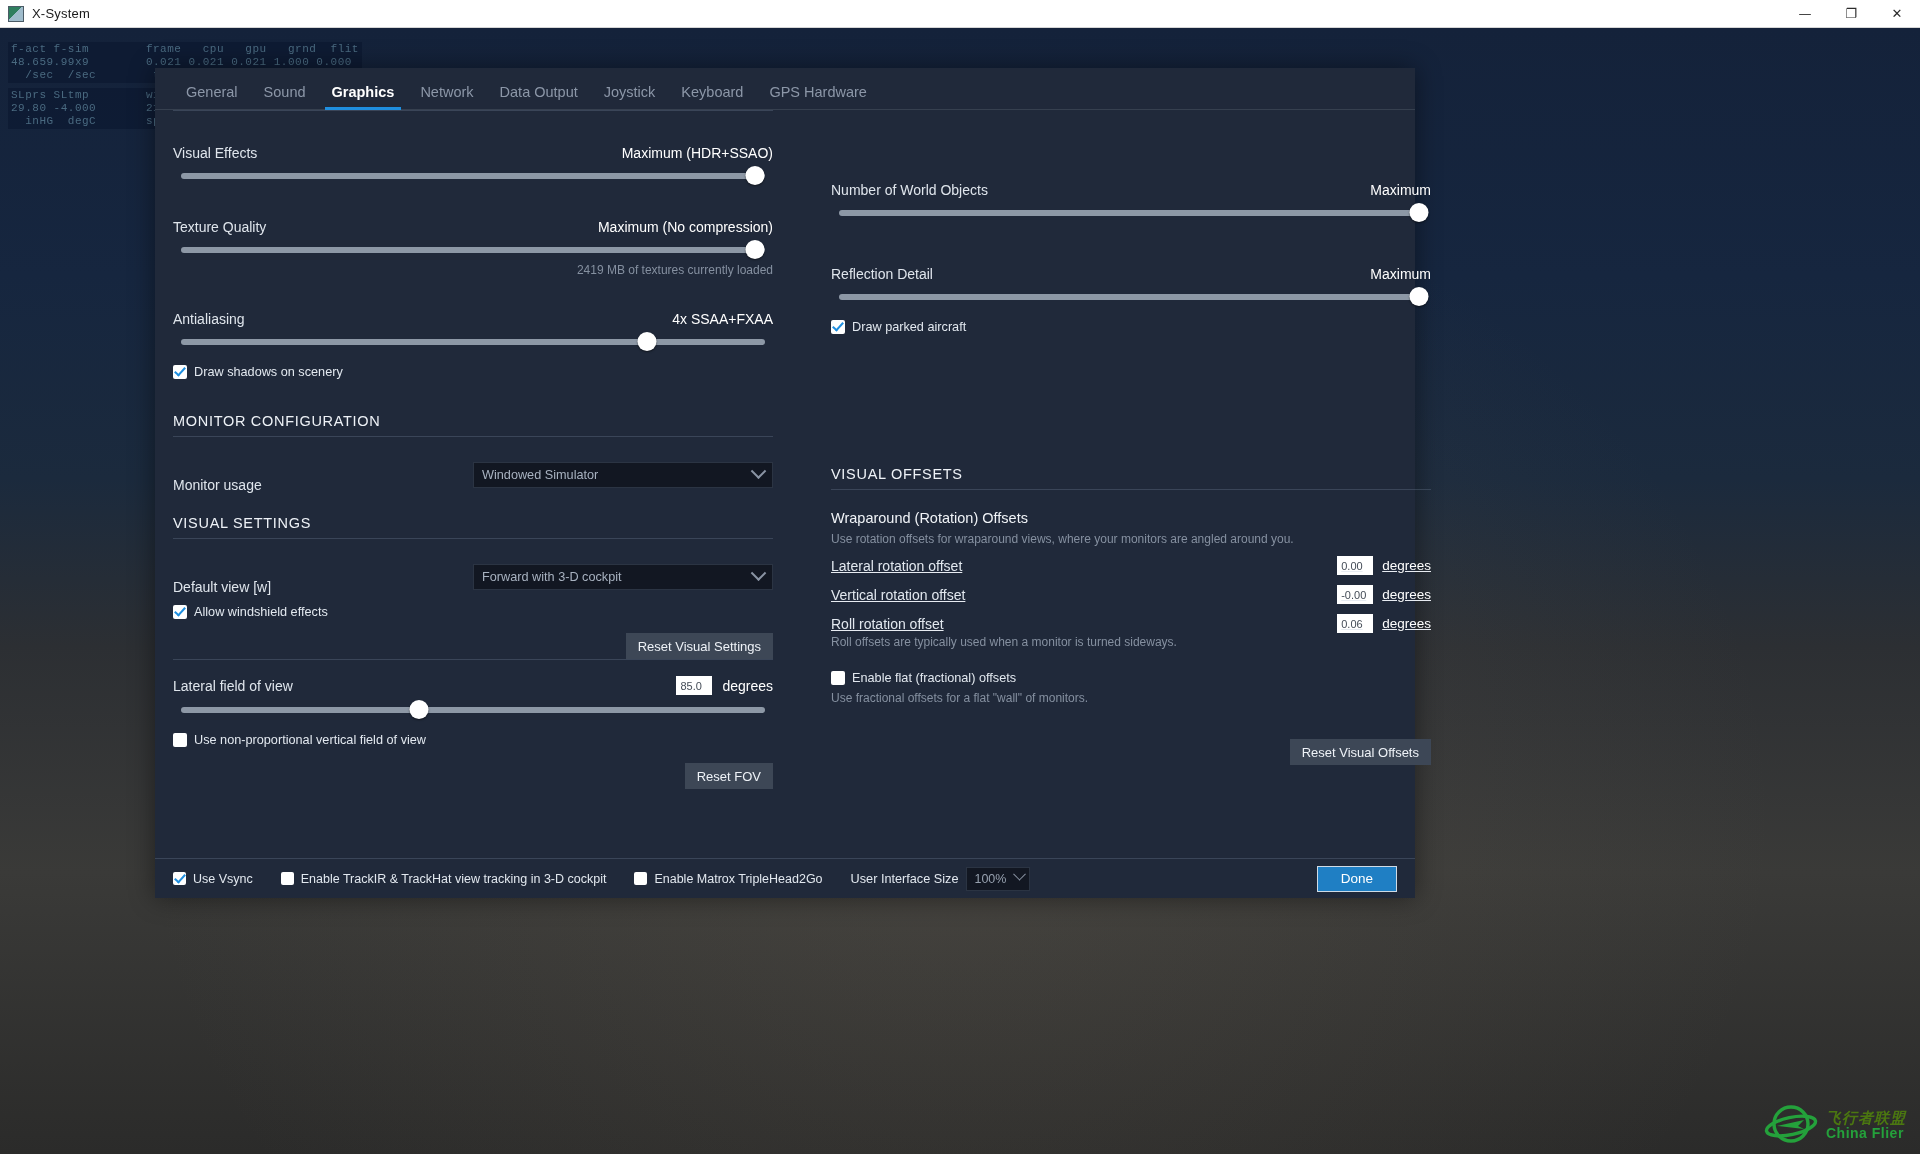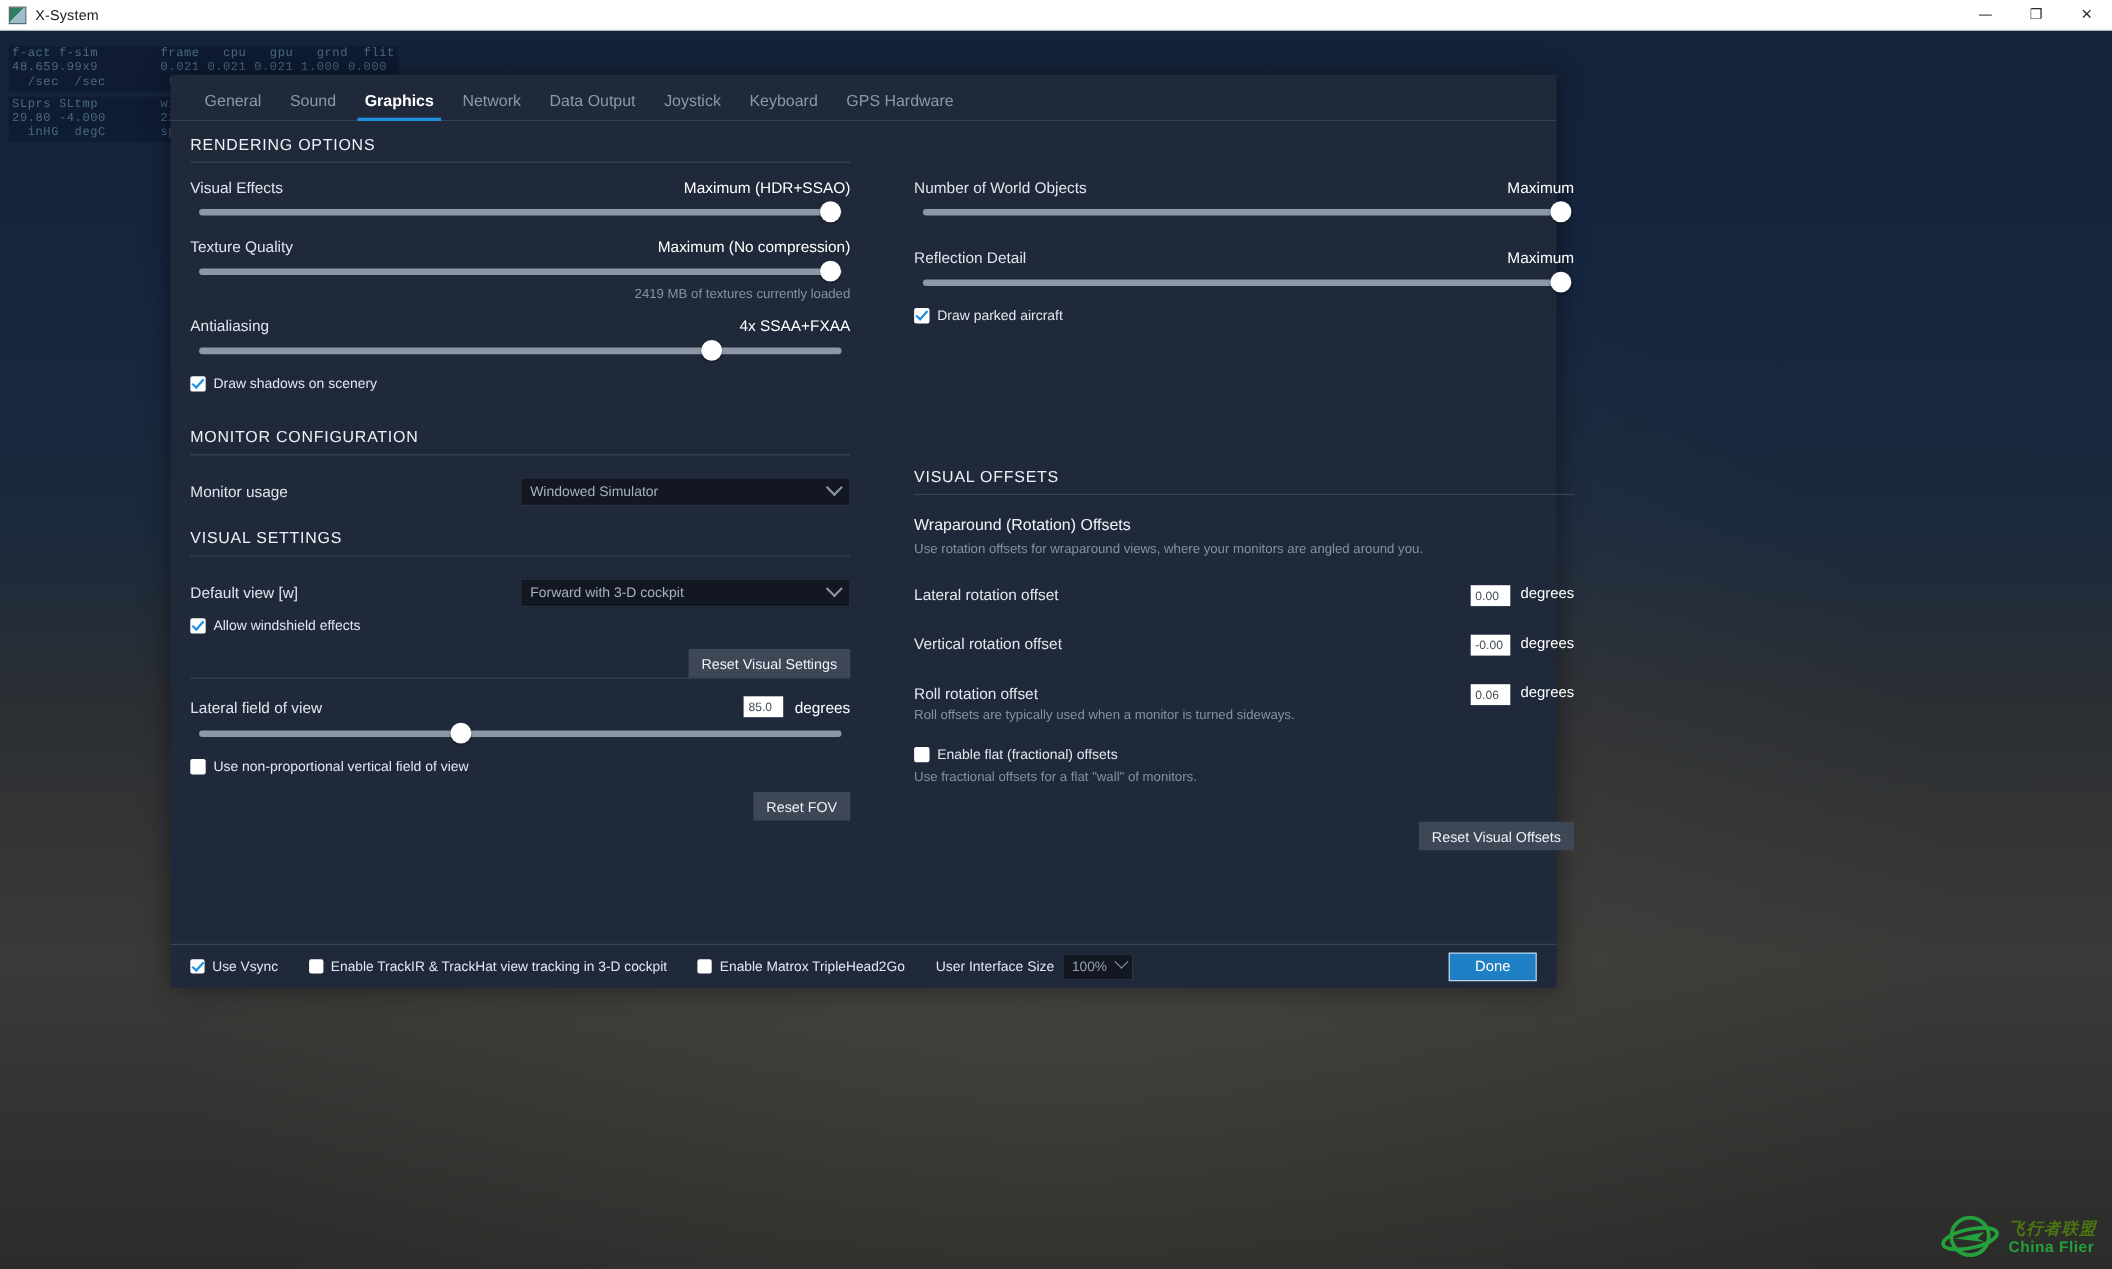--- a/index.html
+++ b/index.html
@@ -139,21 +139,21 @@
     background: #39425155;
     background-color: rgba(120,135,158,.30);
   }
 
   .row {
     display: flex;
     align-items: baseline;
     justify-content: space-between;
     margin-top: 14px;
   }
-  .lbl { font-size: 14px; color: #dfe5ec; }
+  .lbl { font-size: 14px; color: #dfe5ec; margin-top: 20px; }
   .val { font-size: 14px; color: #ffffff; }
 
   
   .slider {
     position: relative;
     height: 18px;
     margin-top: 6px;
   }
   .slider .track {
     position: absolute;
@@ -255,21 +255,23 @@
     font-size: 11px;
     display: flex;
     align-items: center;
     padding-left: 4px;
     border: none;
     font-family: "Liberation Sans", sans-serif;
   }
 
   .offsetrow {
     display: flex;
-    margin-top: 26px;
+    align-items: center;
+    margin-top: 10px;
+    text-decoration: underline;
   }
   .offsetrow .olbl { font-size: 14px; color: #e2e8ef; flex: 1; }
   .offsetrow .odeg { font-size: 13.5px; color: #ffffff; margin-left: 9px; }
 
   .hinttext {
     font-size: 12px;
     color: #8590a0;
     margin-top: 6px;
   }
   .hinttext.tight { margin-top: 2px; }
@@ -369,21 +371,20 @@
       <div class="tab">Data Output</div>
       <div class="tab">Joystick</div>
       <div class="tab">Keyboard</div>
       <div class="tab">GPS Hardware</div>
     </div>
 
     <div class="body-area">
 
       <div class="col-left">
 
-        <div class="section-title">RENDERING OPTIONS</div>
         <div class="rule"></div>
 
         <div class="row">
           <span class="lbl">Visual Effects</span>
           <span class="val">Maximum (HDR+SSAO)</span>
         </div>
         <div class="slider">
           <div class="track"></div>
           <div class="knob" style="left: 97%;"></div>
         </div>

